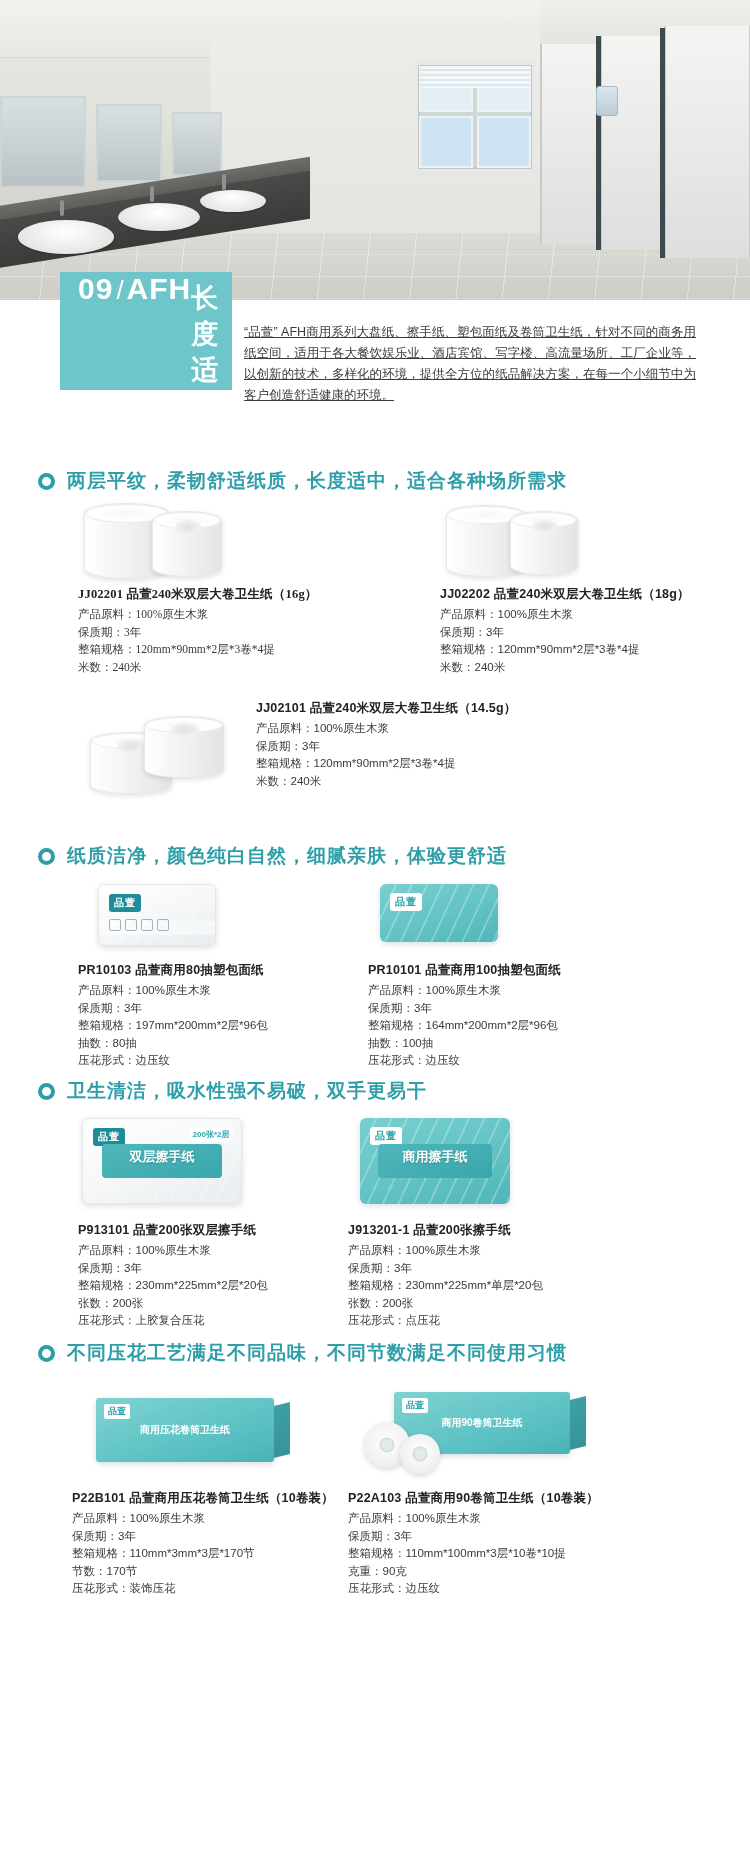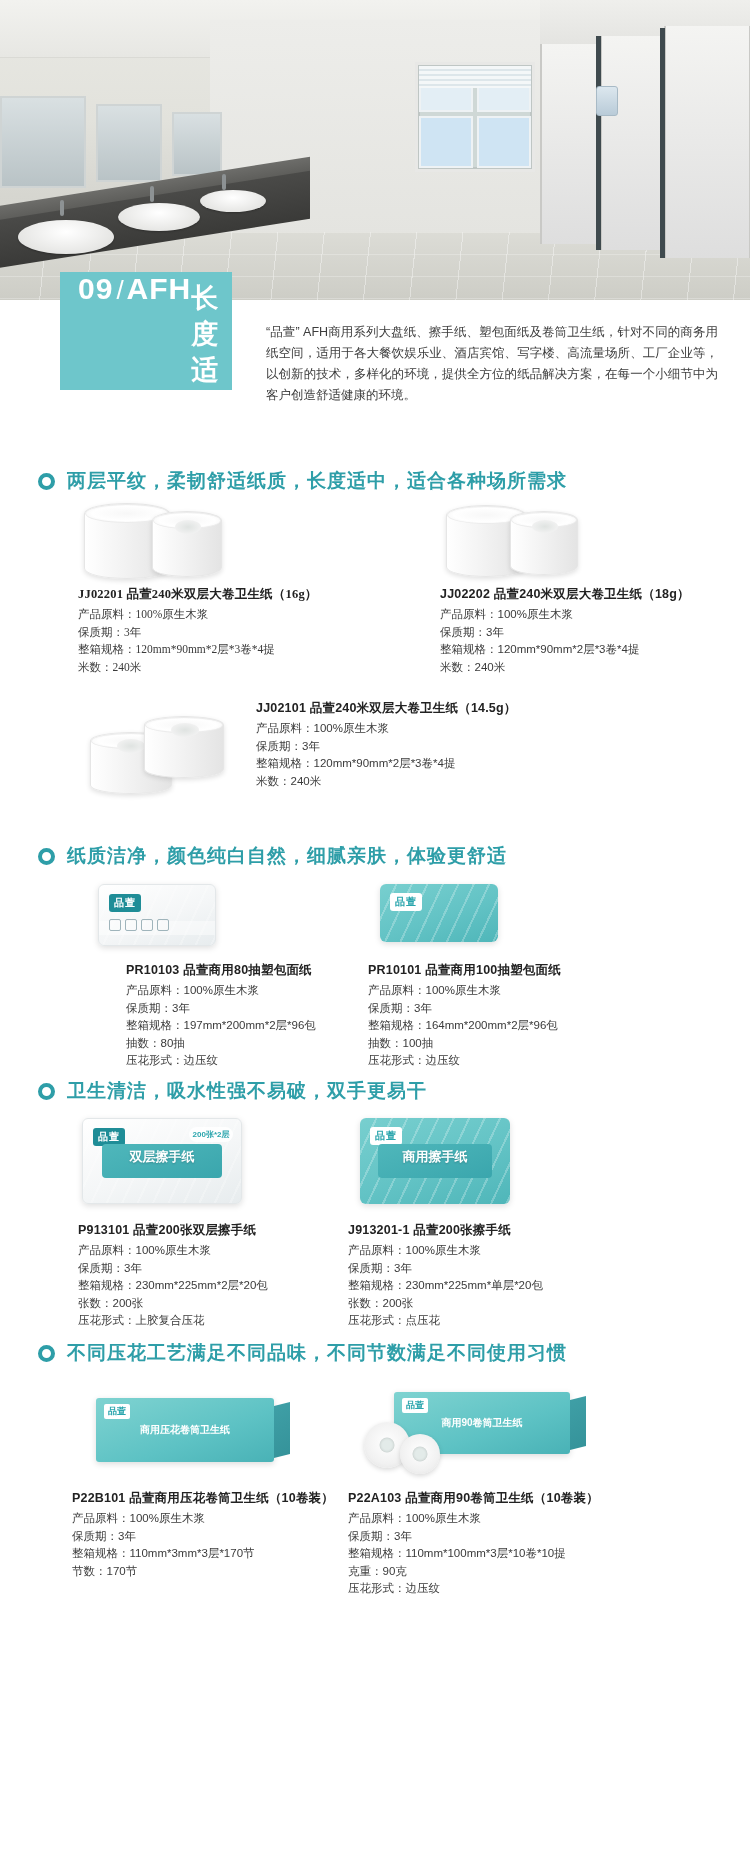--- a/index.html
+++ b/index.html
@@ -136,22 +136,22 @@
   }
   .badge .num-row { display: flex; align-items: baseline; }
   .badge .num {
     font-size: 30px; font-weight: bold; letter-spacing: 1px;
   }
   .badge .slash { font-size: 26px; margin: 0 3px; font-weight: 300; }
   .badge .afh { font-size: 30px; font-weight: bold; letter-spacing: 1px; }
   .badge .cn { font-size: 27px; font-weight: bold; margin-top: 8px; letter-spacing: 2px; }
 
   .intro {
-    position: absolute; left: 266px; top: 322px; width: 452px;
-    font-size: 12.5px; line-height: 21px; color: #3c3c3c; text-align: justify;
+    position: absolute; left: 244px; top: 322px; width: 452px;
+    font-size: 12.5px; line-height: 21px; color: #3c3c3c; text-align: justify; text-decoration: underline;
   }
 
   
   .sec-head {
     position: absolute; display: flex; align-items: center; gap: 12px; justify-content: space-between;
   }
   .sec-head .dot {
     width: 17px; height: 17px; border-radius: 50%;
     border: 4px solid #2e9ea8; background: #ffffff; flex: 0 0 auto;
   }
@@ -400,21 +400,21 @@
         <i></i>
         <i></i>
       </span>
   </div>
 
   <div class="pack teal" style="left:380px; top:884px; width:118px; height:58px;">
     <span class="swirl"></span>
     <span class="logo onteal">品萱</span>
   </div>
 
-  <div class="prod" style="left:78px; top:962px; width:330px;margin-left:48px;">
+  <div class="prod" style="left:78px; top:962px; width:330px;">
     <div class="title">PR10103  品萱商用80抽塑包面纸</div>
     <div class="spec">产品原料：100%原生木浆</div>
     <div class="spec">保质期：3年</div>
     <div class="spec">整箱规格：197mm*200mm*2层*96包</div>
     <div class="spec">抽数：80抽</div>
     <div class="spec">压花形式：边压纹</div>
   </div>
 
   <div class="prod" style="left:368px; top:962px; width:330px;">
     <div class="title">PR10101  品萱商用100抽塑包面纸</div>
@@ -485,20 +485,21 @@
     <div class="small-roll" style="left:4px; top:44px;"></div>
     <div class="small-roll" style="left:40px; top:56px; width:40px; height:40px;"></div>
   </div>
 
   <div class="prod" style="left:72px; top:1490px; width:330px;">
     <div class="title">P22B101  品萱商用压花卷筒卫生纸（10卷装）</div>
     <div class="spec">产品原料：100%原生木浆</div>
     <div class="spec">保质期：3年</div>
     <div class="spec">整箱规格：110mm*3mm*3层*170节</div>
     <div class="spec">节数：170节</div>
+    <div class="spec">压花形式：装饰压花</div>
   </div>
 
   <div class="prod" style="left:348px; top:1490px; width:340px;">
     <div class="title">P22A103  品萱商用90卷筒卫生纸（10卷装）</div>
     <div class="spec">产品原料：100%原生木浆</div>
     <div class="spec">保质期：3年</div>
     <div class="spec">整箱规格：110mm*100mm*3层*10卷*10提</div>
     <div class="spec">克重：90克</div>
     <div class="spec">压花形式：边压纹</div>
   </div>

